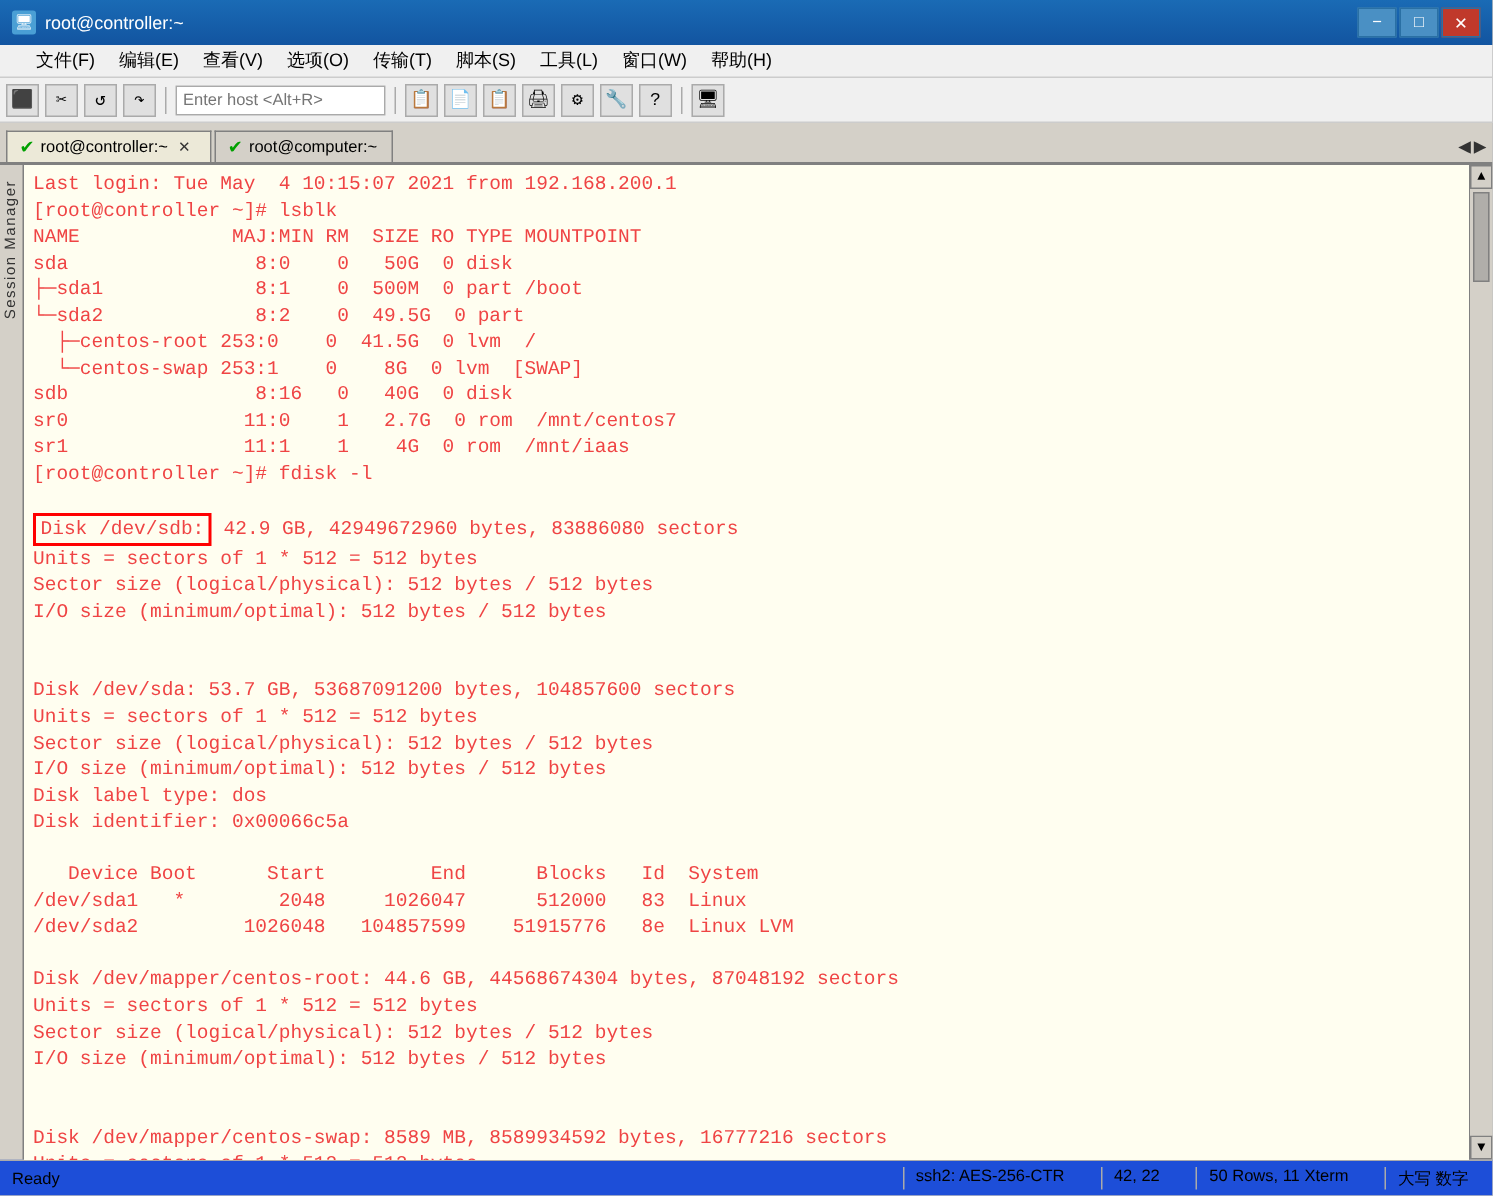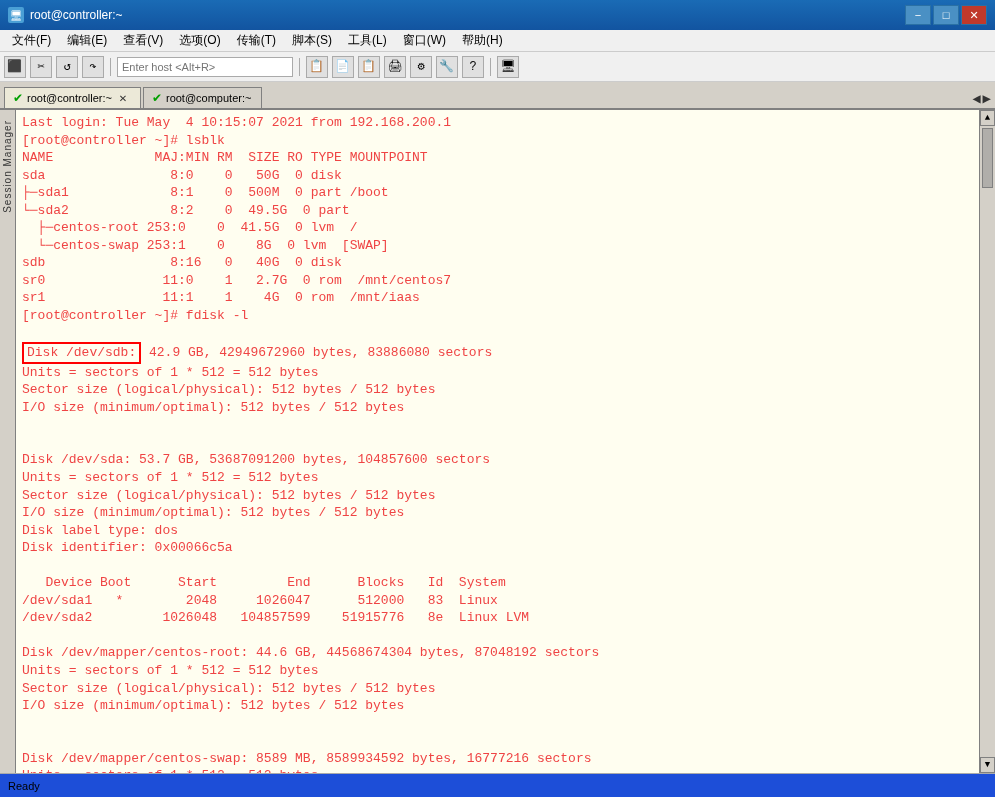--- a/index.html
+++ b/index.html
@@ -26,21 +26,21 @@
       cursor: pointer; font-family: Arial;
     }
     .title-btn.close { background: #c0392b; }
 
     
     .menu-bar {
       height: 22px;
       background: #f0f0f0;
       display: flex;
       align-items: center;
-      padding: 0 4px;
+      padding: 0 16px;
       border-bottom: 1px solid #ccc;
       font-family: Arial, sans-serif;
       font-size: 12px;
     }
     .menu-item {
       padding: 2px 8px;
       cursor: pointer;
       color: #000;
     }
 
@@ -55,21 +55,21 @@
       gap: 4px;
     }
     .toolbar-btn {
       width: 22px; height: 22px; background: #e0e0e0;
       border: 1px solid #aaa; display: flex; align-items: center;
       justify-content: center; cursor: pointer; font-size: 12px;
     }
     .toolbar-separator { width: 1px; height: 18px; background: #aaa; margin: 0 2px; }
     .toolbar-input {
       height: 20px; border: 1px solid #aaa; padding: 0 4px;
-      font-size: 11px; background: white; width: 176px;
+      font-size: 11px; background: white; width: 140px;
     }
 
     
     .tab-bar {
       height: 28px;
       background: #d4d0c8;
       display: flex;
       align-items: flex-end;
       padding: 0 20px 0 4px;
       border-bottom: 2px solid #808080;
@@ -279,13 +279,19 @@
     <div class="scrollbar-btn">▲</div>
     <div class="scrollbar-track">
       <div class="scrollbar-thumb"></div>
     </div>
     <div class="scrollbar-btn">▼</div>
   </div>
 </div>
 
 <div class="status-bar">
   <span class="status-left">Ready</span>
+  <div class="status-right">
+    <span class="status-section">ssh2: AES-256-CTR</span>
+    <span class="status-section">42, 22</span>
+    <span class="status-section">50 Rows, 11 Xterm</span>
+    <span class="status-section">大写 数字</span>
+  </div>
 </div>
 
 </body></html>

